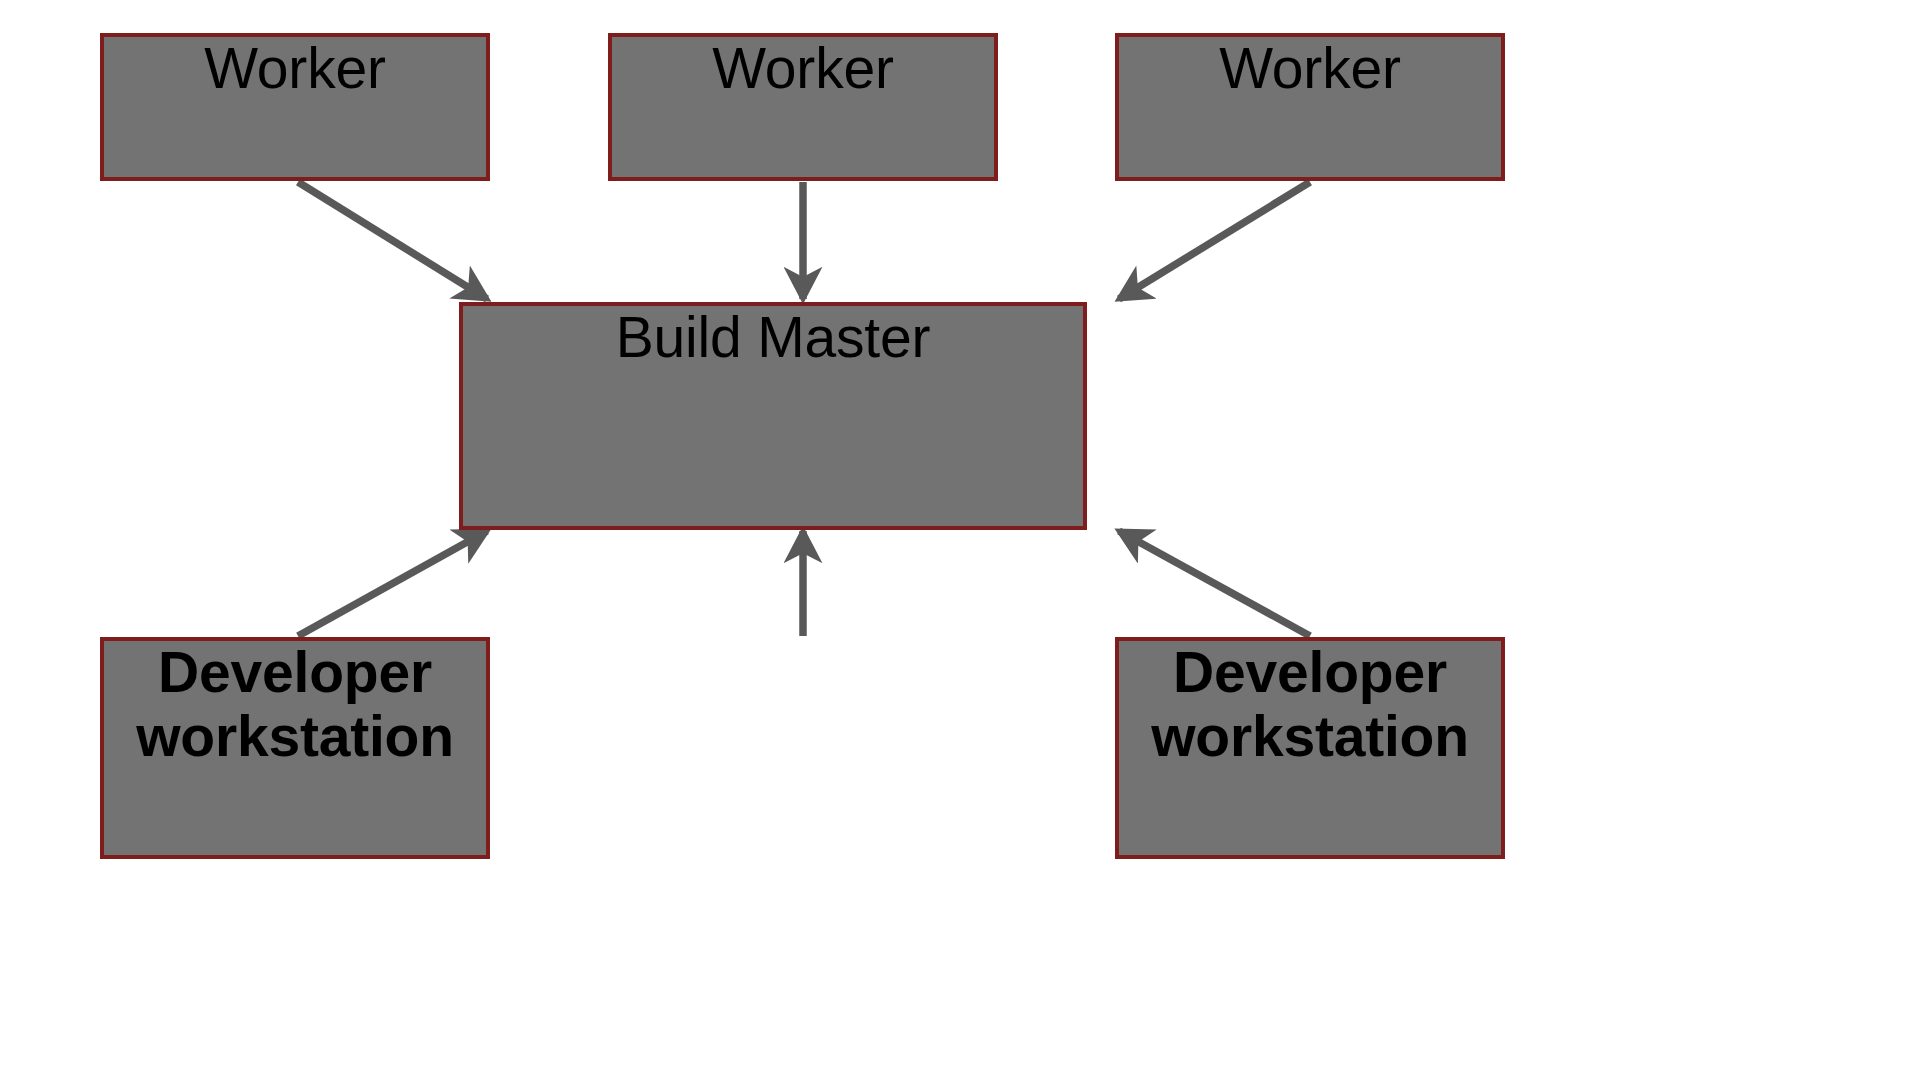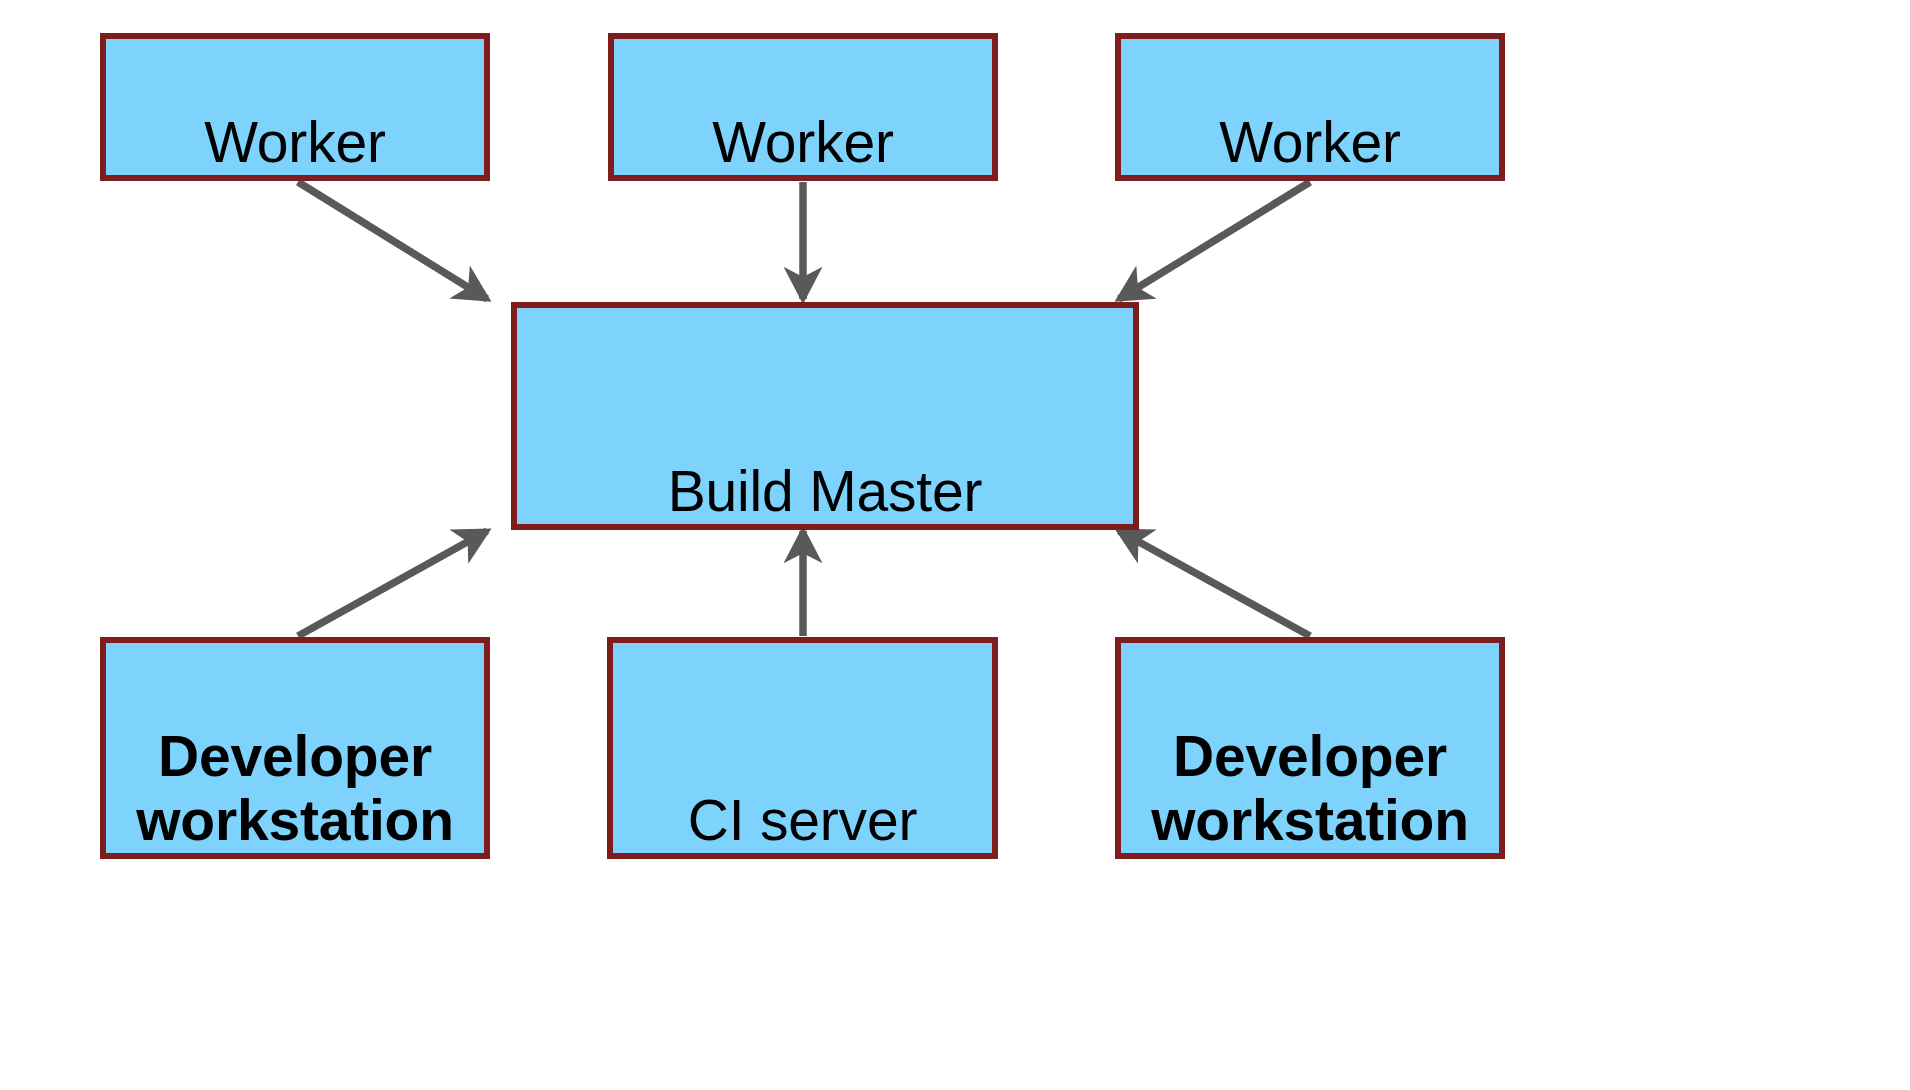--- a/index.html
+++ b/index.html
@@ -22,24 +22,24 @@
     position: absolute;
     left: 0;
     top: 0;
     width: 1910px;
     height: 1090px;
     pointer-events: none;
   }
   .node {
     position: absolute;
     box-sizing: border-box;
-    background: #7dd3fc;
-    border: 6px solid #7f1d1d;
+    background: #737373;
+    border: 4px solid #7f1d1d;
     display: flex;
-    align-items: flex-end;
+    align-items: flex-start;
     justify-content: center;
     text-align: center;
     z-index: 2;
   }
   .node-label {
     color: #000000;
     font-family: "Liberation Sans", sans-serif;
     font-weight: 400;
     line-height: 1.12;
     letter-spacing: -0.2px;
@@ -93,31 +93,28 @@
   </div>
 
   <div class="node node-worker" style="left:608px; top:33px; width:390px; height:148px;">
     <span class="node-label">Worker</span>
   </div>
 
   <div class="node node-worker" style="left:1115px; top:33px; width:390px; height:148px;">
     <span class="node-label">Worker</span>
   </div>
 
-  <div class="node node-master" style="left:511px; top:302px; width:628px; height:228px;">
+  <div class="node node-master" style="left:459px; top:302px; width:628px; height:228px;">
     <span class="node-label">Build Master</span>
   </div>
 
   <div class="node node-dev" style="left:100px; top:637px; width:390px; height:222px;">
     <span class="node-label">Developer
 workstation</span>
   </div>
 
-  <div class="node node-ci" style="left:607px; top:637px; width:391px; height:222px;">
-    <span class="node-label">CI server</span>
-  </div>
 
   <div class="node node-dev" style="left:1115px; top:637px; width:390px; height:222px;">
     <span class="node-label">Developer
 workstation</span>
   </div>
 
 </div>
 
 </body></html>

